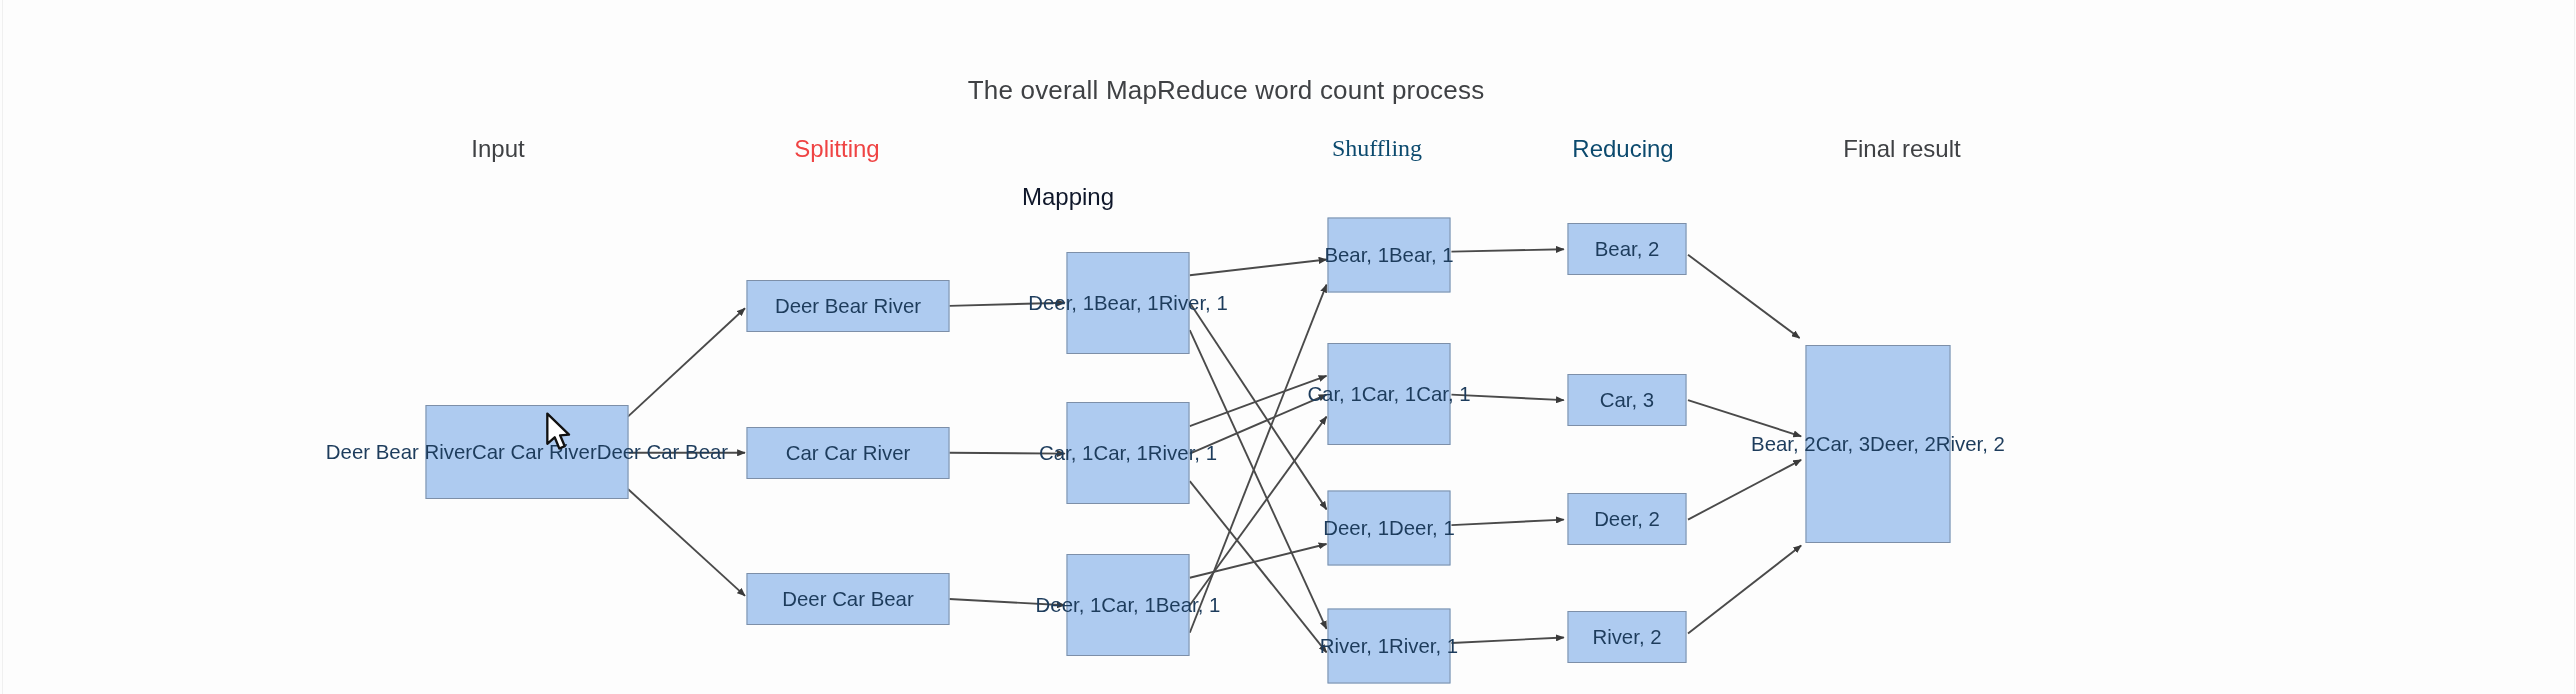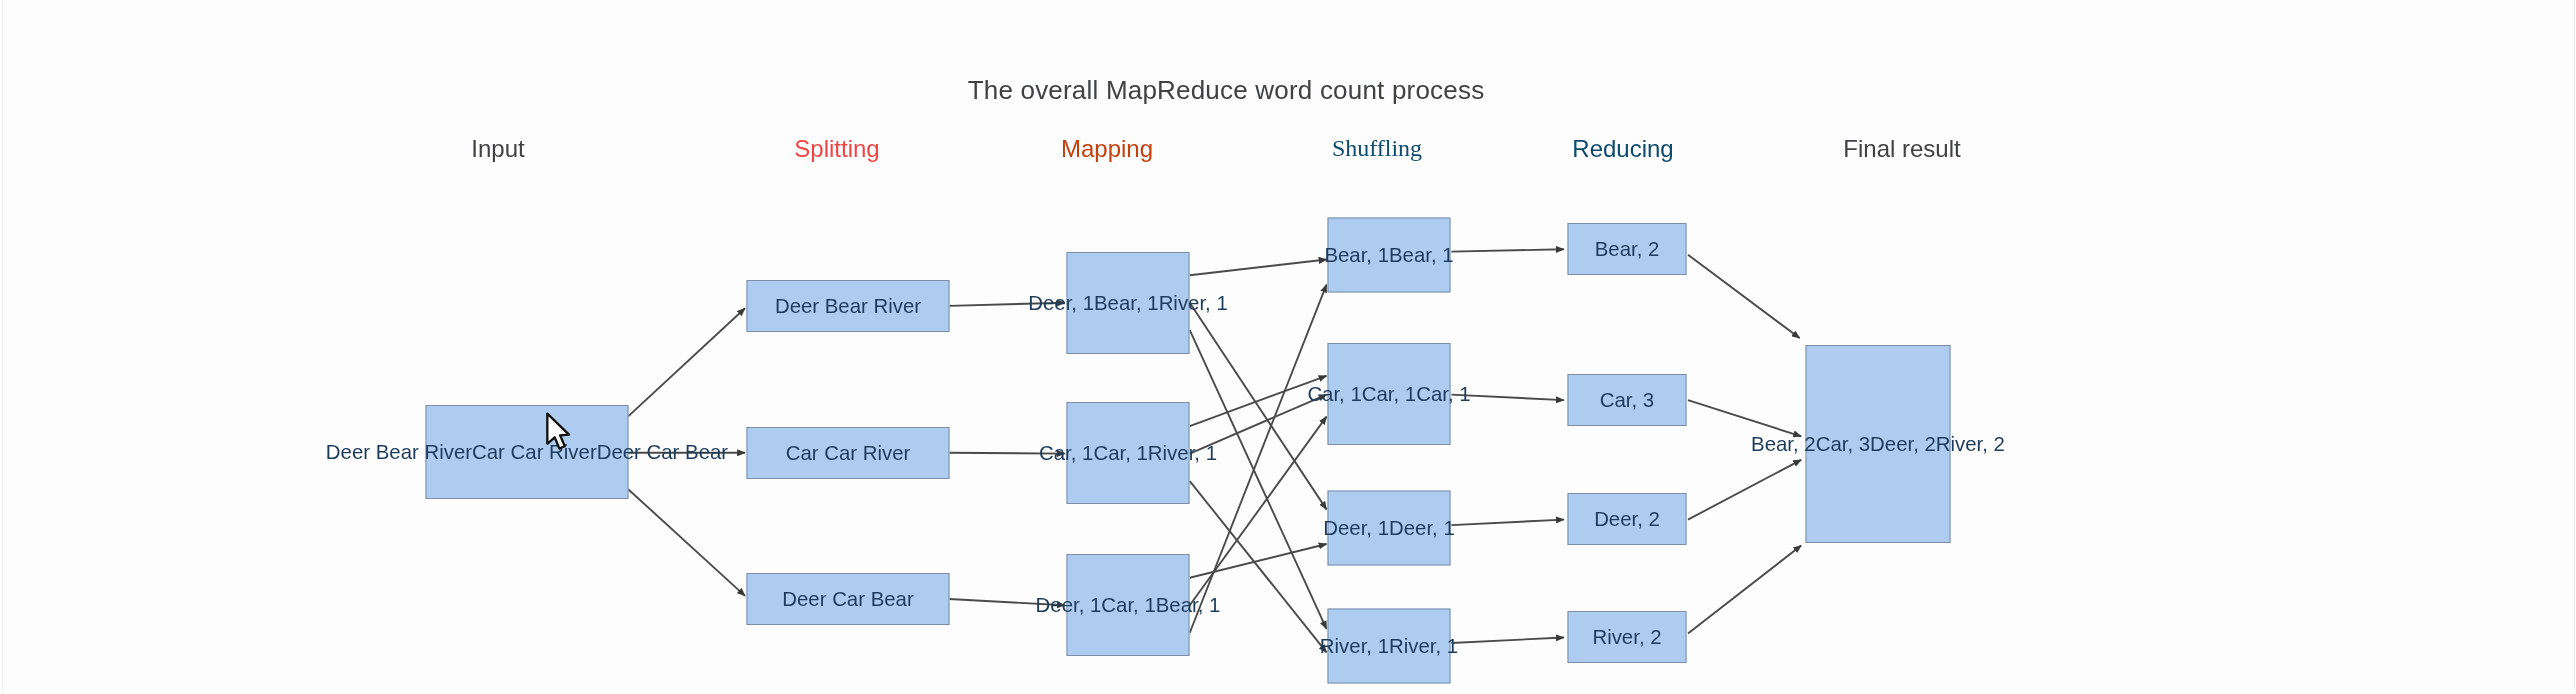--- a/index.html
+++ b/index.html
@@ -127,21 +127,21 @@
       <path d="M2148,509 L2292,555"></path>
       <path d="M2148,661 L2292,585"></path>
       <path d="M2148,806 L2292,694"></path>
     </g>
   </svg>
 
   <div class="diagram-title" style="color: rgb(63, 65, 68);">The overall MapReduce word count process</div>
 
   <div class="col-header" style="left: 498px; color: rgb(63, 65, 68);">Input</div>
   <div class="col-header" style="left: 837px; color: #ef4444;">Splitting</div>
-  <div class="col-header" style="left: 1107px; color: #c2410c;">Mapping</div>
+  <div class="col-header" style="left: 1068px; color: #0f172a; margin-top: 48px;">Mapping</div>
   <div class="col-header" style="left: 1377px; color: #0c4a6e; font-family: Liberation Serif, serif;">Shuffling</div>
   <div class="col-header" style="left: 1623px; color: #0c4a6e;">Reducing</div>
   <div class="col-header" style="left: 1870px; color: rgb(63, 65, 68); margin-left: 32px;">Final result</div>
 
   <div class="node" style="left: 527px; top: 452px; width: 203px; height: 94px; background: rgb(174, 203, 240); border-color: rgb(125, 143, 168); color: rgb(29, 60, 92);">
       <span class="line">Deer Bear River</span>
       <span class="line">Car Car River</span>
       <span class="line">Deer Car Bear</span>
     </div>
 

